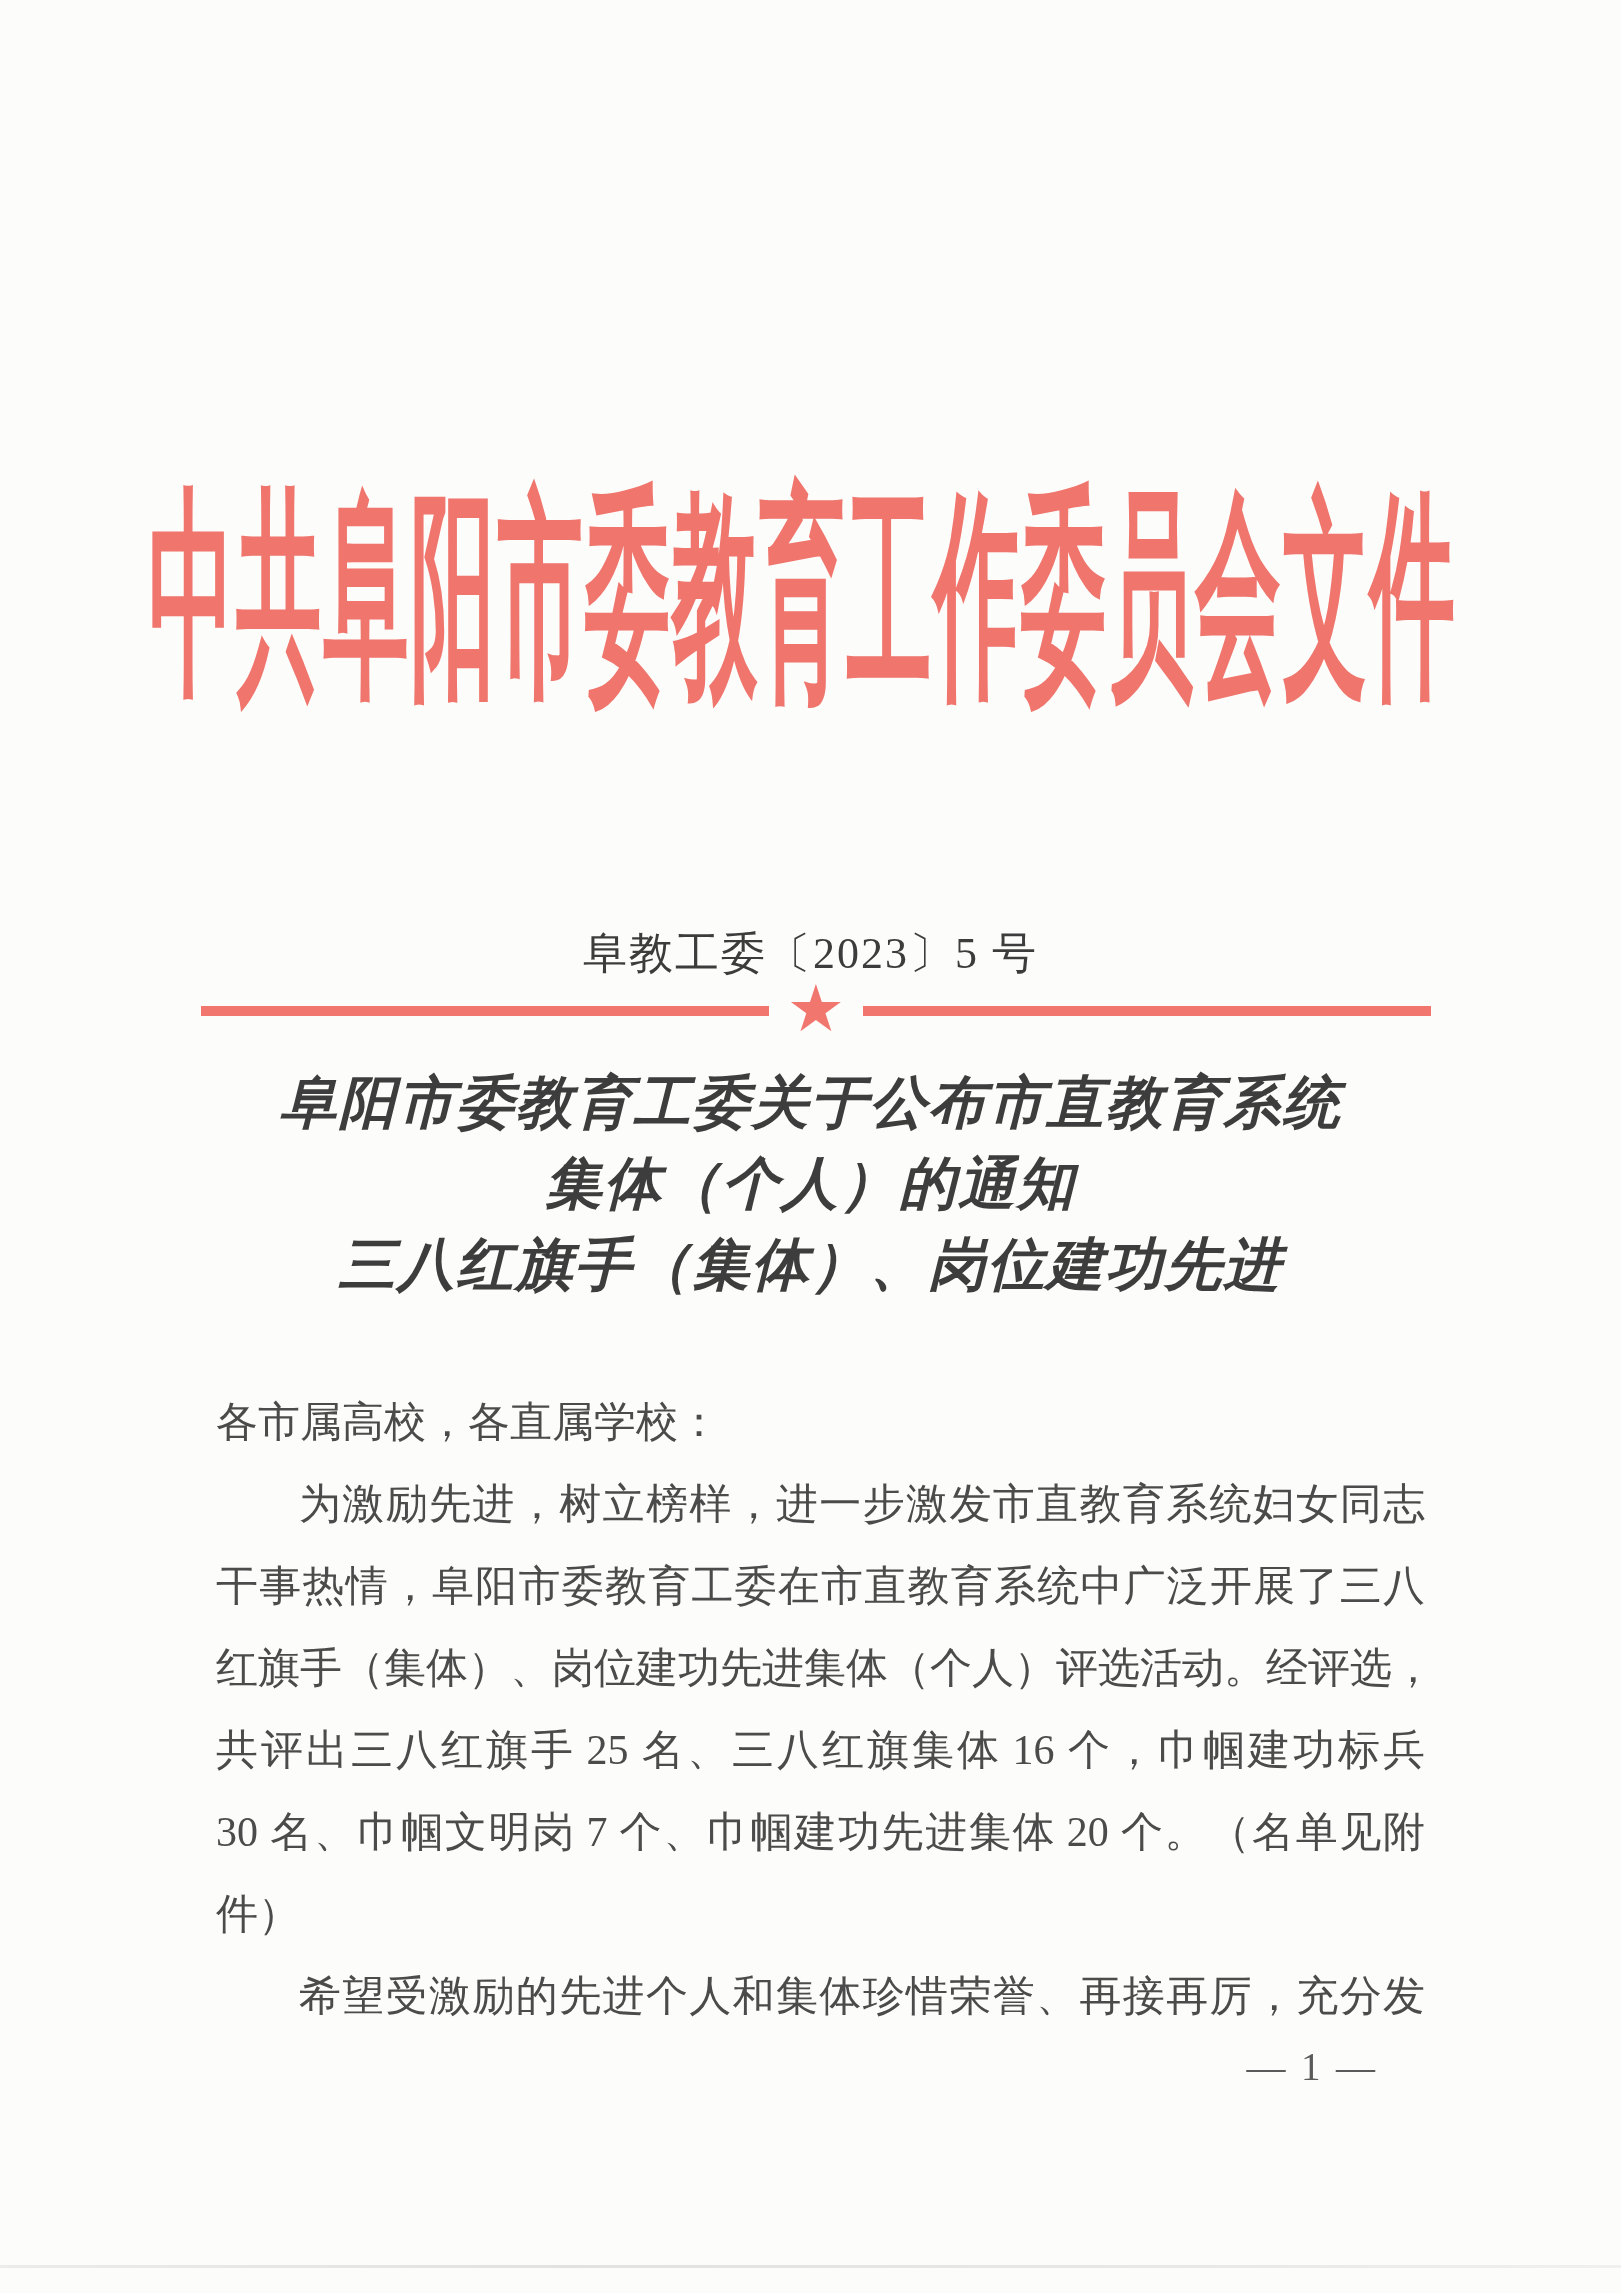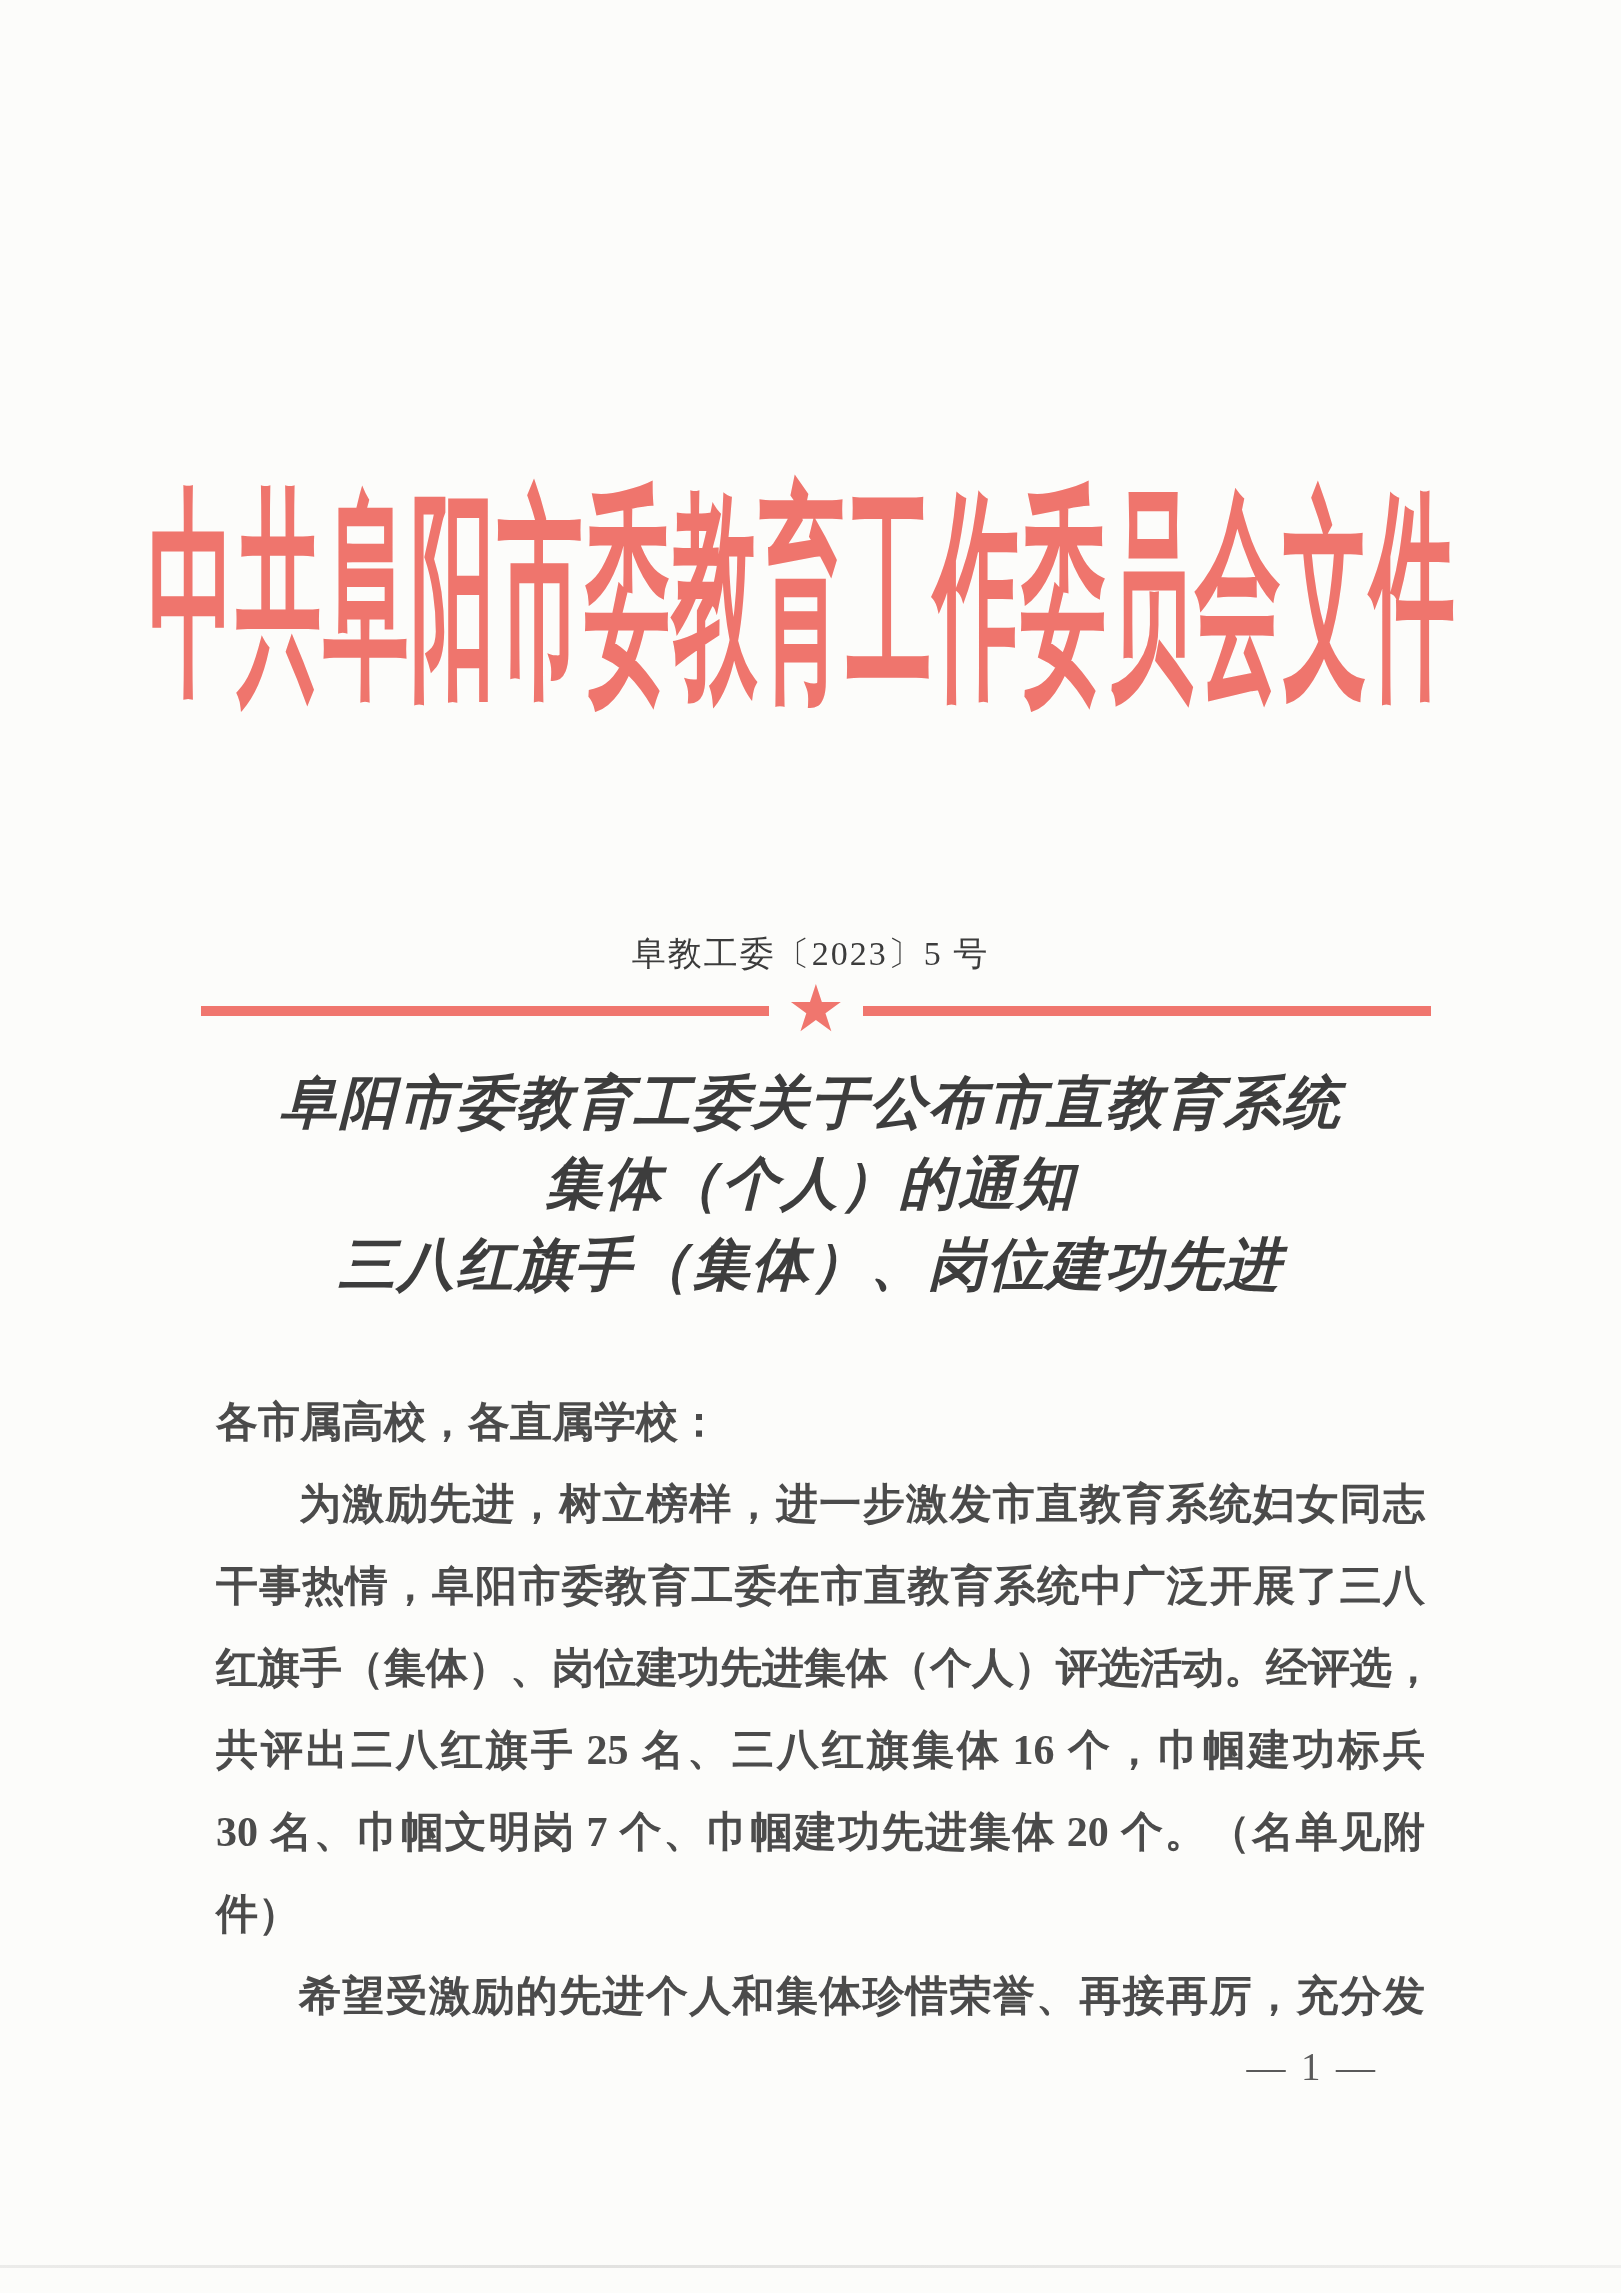--- a/index.html
+++ b/index.html
@@ -34,21 +34,21 @@
     white-space: nowrap;
   }
 
   
   .doc-number {
     position: absolute;
     top: 926px;
     left: 0;
     width: 100%;
     text-align: center;
-    font-size: 34px;
+    font-size: 44px;
     line-height: 55px;
     letter-spacing: 2px;
     color: var(--ink-docnum, #3c3c3c);
   }
 
   
   .divider {
     position: absolute;
     left: 201px;
     right: 190px;
@@ -88,21 +88,20 @@
 
   
   .body-block {
     position: absolute;
     left: 216px;
     top: 1381px;
     width: 1209px;
     font-size: 42px;
     line-height: 82px;
     color: var(--ink-body, #4b4b4b);
-    font-weight: bold;
   }
   .body-block .line {
     height: 82px;
   }
   .body-block .line.fill {
     display: flex;
     justify-content: space-between;
   }
   .body-block .line.fill span {
     white-space: pre;

